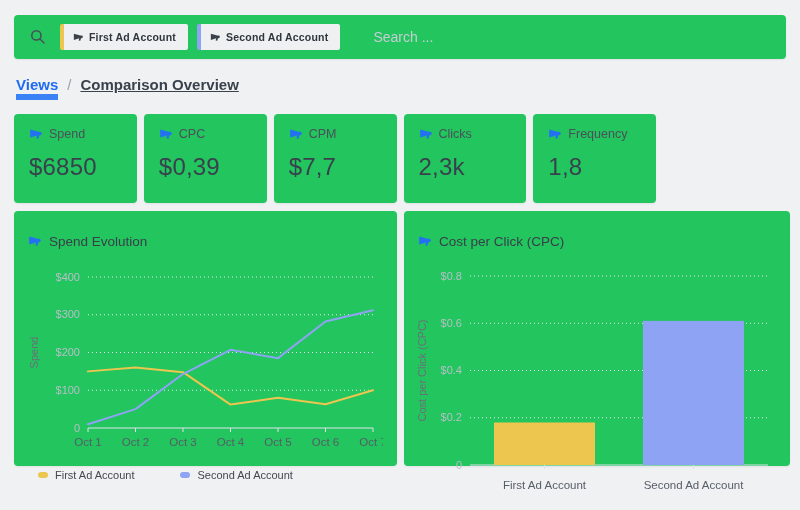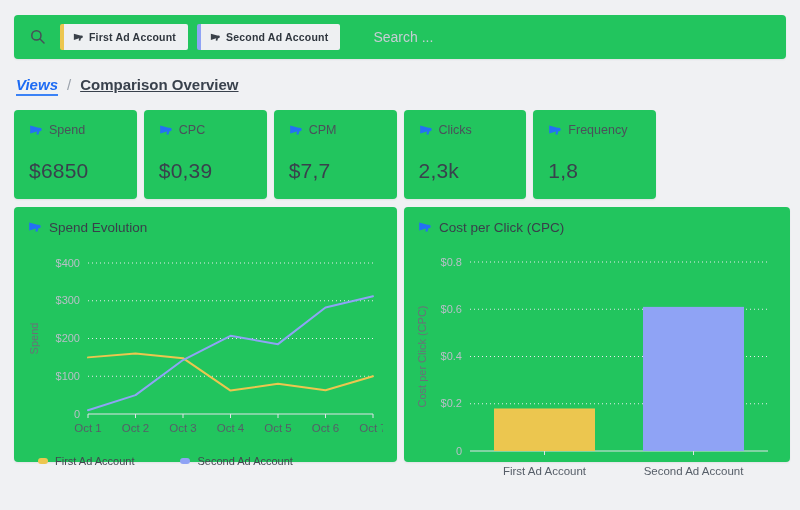--- a/index.html
+++ b/index.html
@@ -20,34 +20,34 @@
     height:26px; padding:0 12px 0 9px; margin-right:9px;
     font-size:10.5px; font-weight:700; color:#2f363e; letter-spacing:.2px;
     cursor:pointer; white-space:nowrap;
   }
   .search-input { flex:1; border:none; outline:none; background:transparent;
     font-family:"Liberation Sans",sans-serif; font-size:14px; color:#3a424c; margin-left:22px; }
   .search-input::placeholder { color:#c7cdd5; }
 
   
   .breadcrumb { display:flex; align-items:baseline; gap:9px; margin:17px 16px 14px; font-size:15px; font-weight:700; }
-  .bc-link { color:#1d6bf3; border-bottom:2px solid #3b82f6; padding-bottom:1px; cursor:pointer;font-style:italic; }
+  .bc-link { color:#1d6bf3; border-bottom:6px solid #3b82f6; padding-bottom:1px; cursor:pointer; }
   .bc-sep { color:#9aa1ab; font-weight:400; }
   .bc-current { color:#39414c;text-decoration:underline; }
 
   
   .kpi-row { display:grid; grid-template-columns:repeat(6,1fr); gap:7px; margin:0 14px; }
   .kpi-card { height:89px; padding:13px 15px; }
   .kpi-label-row { display:flex; align-items:center; gap:7px; }
   .kpi-label { font-size:12.5px; color:#4b515a; }
-  .kpi-value { font-size:21px; color:#39414d; margin-top:22px; letter-spacing:.2px; }
+  .kpi-value { font-size:24px; color:#39414d; margin-top:12px; letter-spacing:.2px; }
 
   
   .charts-row { display:grid; grid-template-columns:1fr 1fr; gap:7px; margin:8px 14px 0; }
-  .chart-card { height:255px; padding:13px 14px; }
+  .chart-card { height:255px; padding:23px 14px; }
   .chart-title-row { display:flex; align-items:center; gap:8px; }
   .chart-title { font-size:13.5px; color:#39404a; font-weight:500; }
   svg.chart { display:block; margin-top:4px; }
   .grid-line { stroke:#e7eaee; stroke-width:1; stroke-dasharray:1 3; }
   .axis-line { stroke:#dfe3e8; stroke-width:1; }
   .ytick { fill:#b9bfc8; font-size:11px; font-family:"Liberation Sans",sans-serif; }
   .xtick { fill:#565e68; font-size:11.5px; font-family:"Liberation Sans",sans-serif; }
   .ylab  { fill:#6a7078; font-size:11px; font-family:"Liberation Sans",sans-serif; }
   .legend { display:flex; gap:46px; margin:9px 0 0 10px; }
   .legend-item { display:flex; align-items:center; gap:7px; font-size:11px; color:#42484f; cursor:pointer; }

